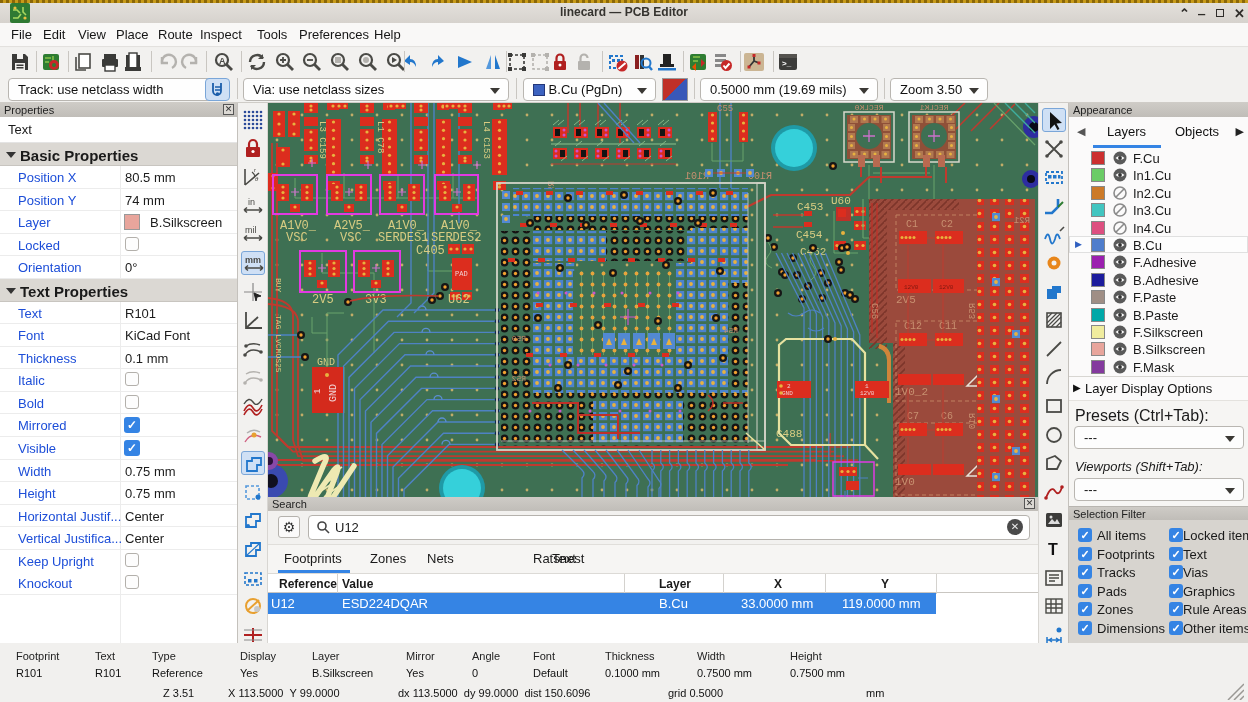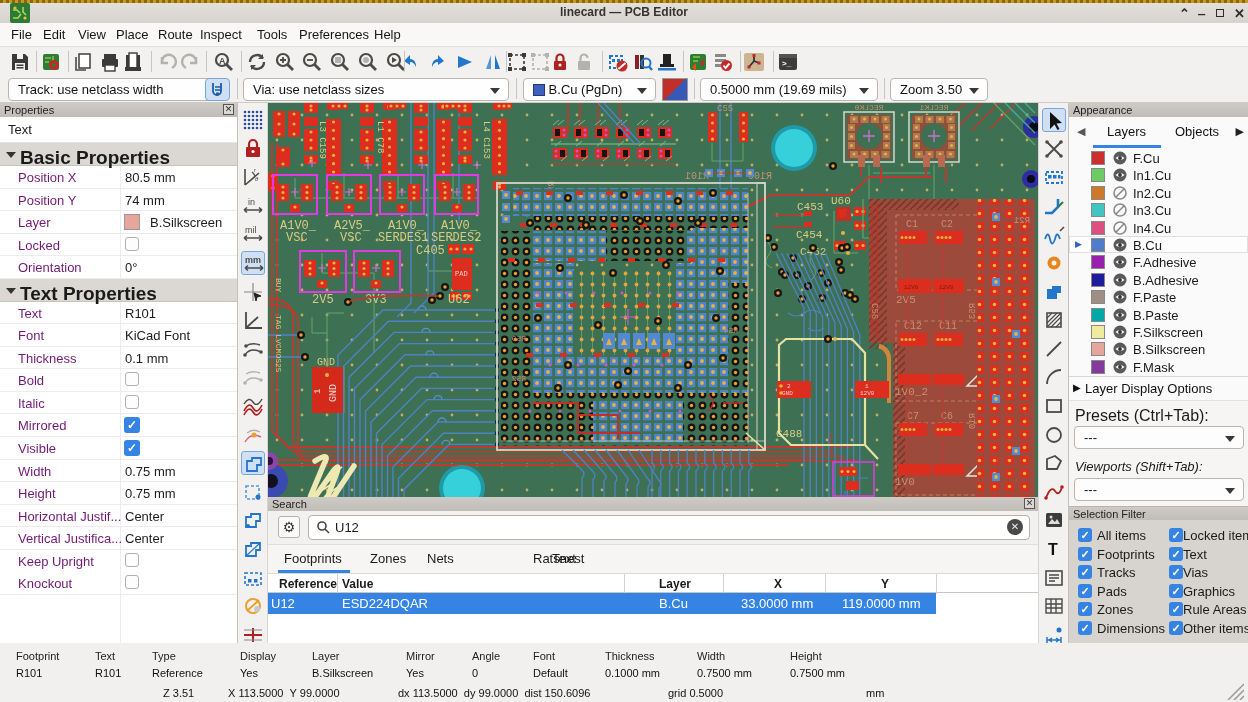--- a/index.html
+++ b/index.html
@@ -25,23 +25,23 @@
     border-left:5px solid transparent; border-right:5px solid transparent; border-top:6px solid #3a3834; }
   .tsep { position:absolute; top:3px; width:1px; height:21px; background:#c9c6c1; }
 
   
   #propspanel { left:0; top:103px; width:238px; height:547px; background:#fff; border-right:1px solid #c4c1bc; }
   .panelhdr { background:linear-gradient(#cecbc6,#c0bdb8); height:14px; font-size:11px; color:#222;
     padding:1px 0 0 4px; position:relative; }
   .phx { position:absolute; right:3px; top:1px; width:11px; height:11px; border:1px solid #555;
     font-size:9px; line-height:9px; text-align:center; color:#333; background:#dcd9d4; }
   .prow { position:relative; height:22.55px; border-bottom:1px solid #ececec; }
-  .prow .lab { position:absolute; left:18px; top:4px; color:#701a75; }
+  .prow .lab { position:absolute; left:18px; top:4px; color:#1d4ed8; }
   .prow .val { position:absolute; left:125px; top:4px; color:#1c1c1c; }
-  .sechdr { height:23px; background:#dbd8d3; border-bottom:1px solid #c8c5c0; font-weight:bold; font-size:19px;
+  .sechdr { height:23px; background:#dbd8d3; border-bottom:1px solid #c8c5c0; font-weight:bold; font-size:15px;
     padding:4px 0 0 20px; position:relative; }
   .sechdr:before { content:""; position:absolute; left:6px; top:9px; width:0; height:0;
     border-left:5px solid transparent; border-right:5px solid transparent; border-top:6px solid #333; }
   .cb { position:absolute; width:14px; height:14px; border:1px solid #b3b0ab; border-radius:3px; background:#fdfdfd; }
   .cbc { position:absolute; width:16px; height:16px; border-radius:3px; background:#3584e4; color:#fff;
     font-size:12px; font-weight:bold; text-align:center; line-height:16px; }
 
   
   #ltools { left:238px; top:103px; width:30px; height:547px; background:#f2f1ef; border-right:1px solid #d8d6d2; }
   #rtools { left:1038px; top:103px; width:30px; height:547px; background:#f2f1ef; border-left:1px solid #d8d6d2; }
@@ -301,25 +301,25 @@
       </div>
     <div class="prow">
         <span class="lab">Font</span>
         <span class="val">KiCad Font</span>
       </div>
     <div class="prow">
         <span class="lab">Thickness</span>
         <span class="val">0.1 mm</span>
       </div>
     <div class="prow">
+        <span class="lab">Italic</span>
+        <span class="cb" style="left:125px; top:3px;"></span>
+      </div>
+    <div class="prow">
         <span class="lab">Bold</span>
-        <span class="cb" style="left:125px; top:3px;"></span>
-      </div>
-    <div class="prow">
-        <span class="lab">Italic</span>
         <span class="cb" style="left:125px; top:3px;"></span>
       </div>
     <div class="prow">
         <span class="lab">Mirrored</span>
         <span class="cbc" style="left:124px; top:3px;">✓</span>
       </div>
     <div class="prow">
         <span class="lab">Visible</span>
         <span class="cbc" style="left:124px; top:3px;">✓</span>
       </div>

